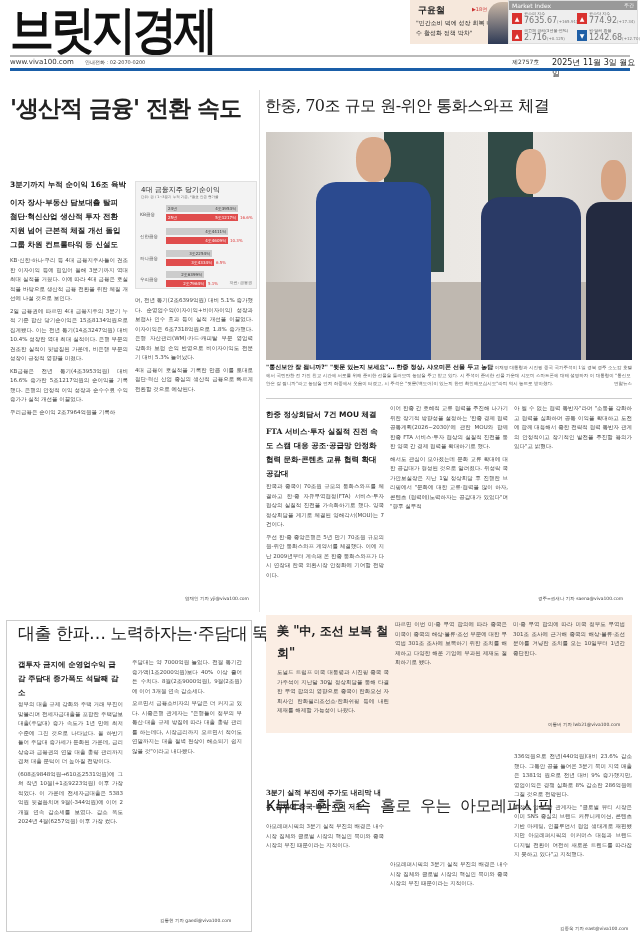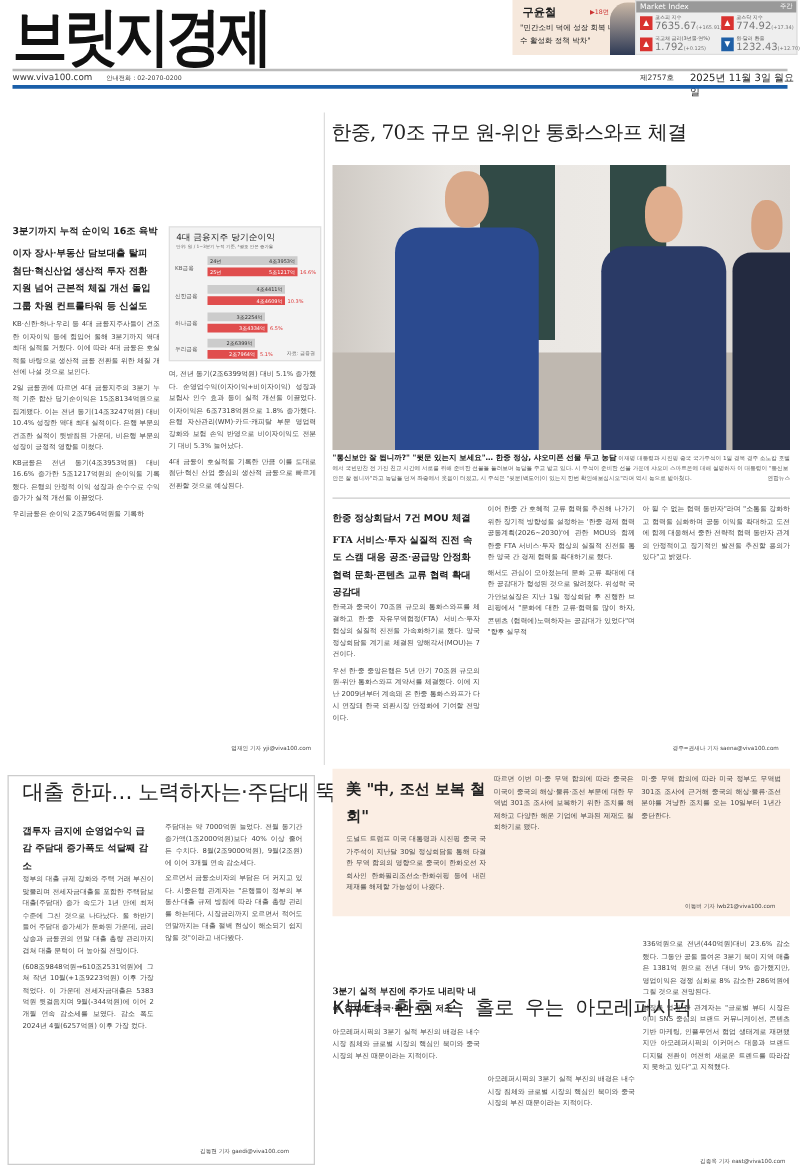--- a/index.html
+++ b/index.html
@@ -82,36 +82,37 @@
     <div class="val"><span>7635.67</span><span class="chg">(+165.91)</span></div>
   </div>
   <div class="abs mi" style="left:66px;top:10px">
     <div class="arr" style="background:#d9322f">▲</div>
     <div class="lbl">코스닥 지수</div>
     <div class="val"><span>774.92</span><span class="chg">(+17.34)</span></div>
   </div>
   <div class="abs mi" style="left:1px;top:27px">
     <div class="arr" style="background:#d9322f">▲</div>
     <div class="lbl">국고채 금리(3년물·연%)</div>
-    <div class="val"><span>1.792</span><span class="chg">(+0.125)</span></div>
+    <div class="val"><span>2.716</span><span class="chg">(+0.125)</span></div>
   </div>
   <div class="abs mi" style="left:66px;top:27px">
     <div class="arr" style="background:#1f5fa6">▼</div>
     <div class="lbl">원·달러 환율</div>
-    <div class="val"><span>1232.43</span><span class="chg">(+12.70)</span></div>
+    <div class="val"><span>1242.68</span><span class="chg">(+12.70)</span></div>
   </div>
 </div>
 <div class="abs rule-gray"></div>
 <div class="abs site-url">www.viva100.com</div>
 <div class="abs phone">안내전화 : 02-2070-0200</div>
 <div class="abs issue">제2757호</div>
 <div class="abs date">2025년 11월 3일 월요일</div>
 <div class="abs rule-blue"></div>
 
 <div class="abs h1">
+  <div>'생산적 금융' 전환 속도</div>
 </div>
 <div class="abs sub-red">3분기까지 누적 순이익 16조 육박</div>
 <div class="abs deck">이자 장사·부동산 담보대출 탈피 첨단·혁신산업 생산적 투자 전환 지원 넘어 근본적 체질 개선 돌입 그룹 차원 컨트롤타워 등 신설도</div>
 
 <div class="abs chart">
   <div class="abs chart-title">4대 금융지주 당기순이익</div>
   <div class="abs chart-note">단위: 원 / 1~3분기 누적 기준, *괄호 안은 증가율</div>
 
   <div class="abs cat" style="top:30px">KB금융</div>
   <div class="abs bar gray" style="left:30px;top:23px;width:72px"><span style="float:left;padding-left:2px">24년</span><span>4조3953억</span></div>

